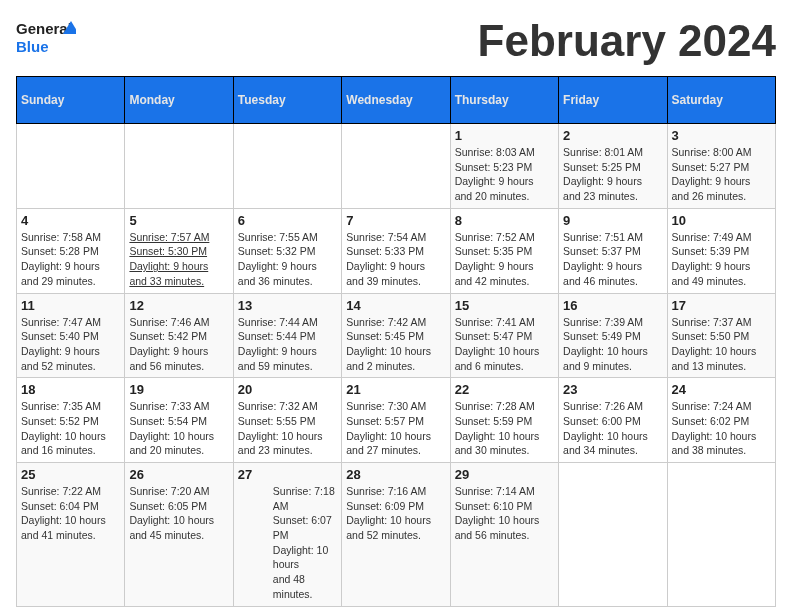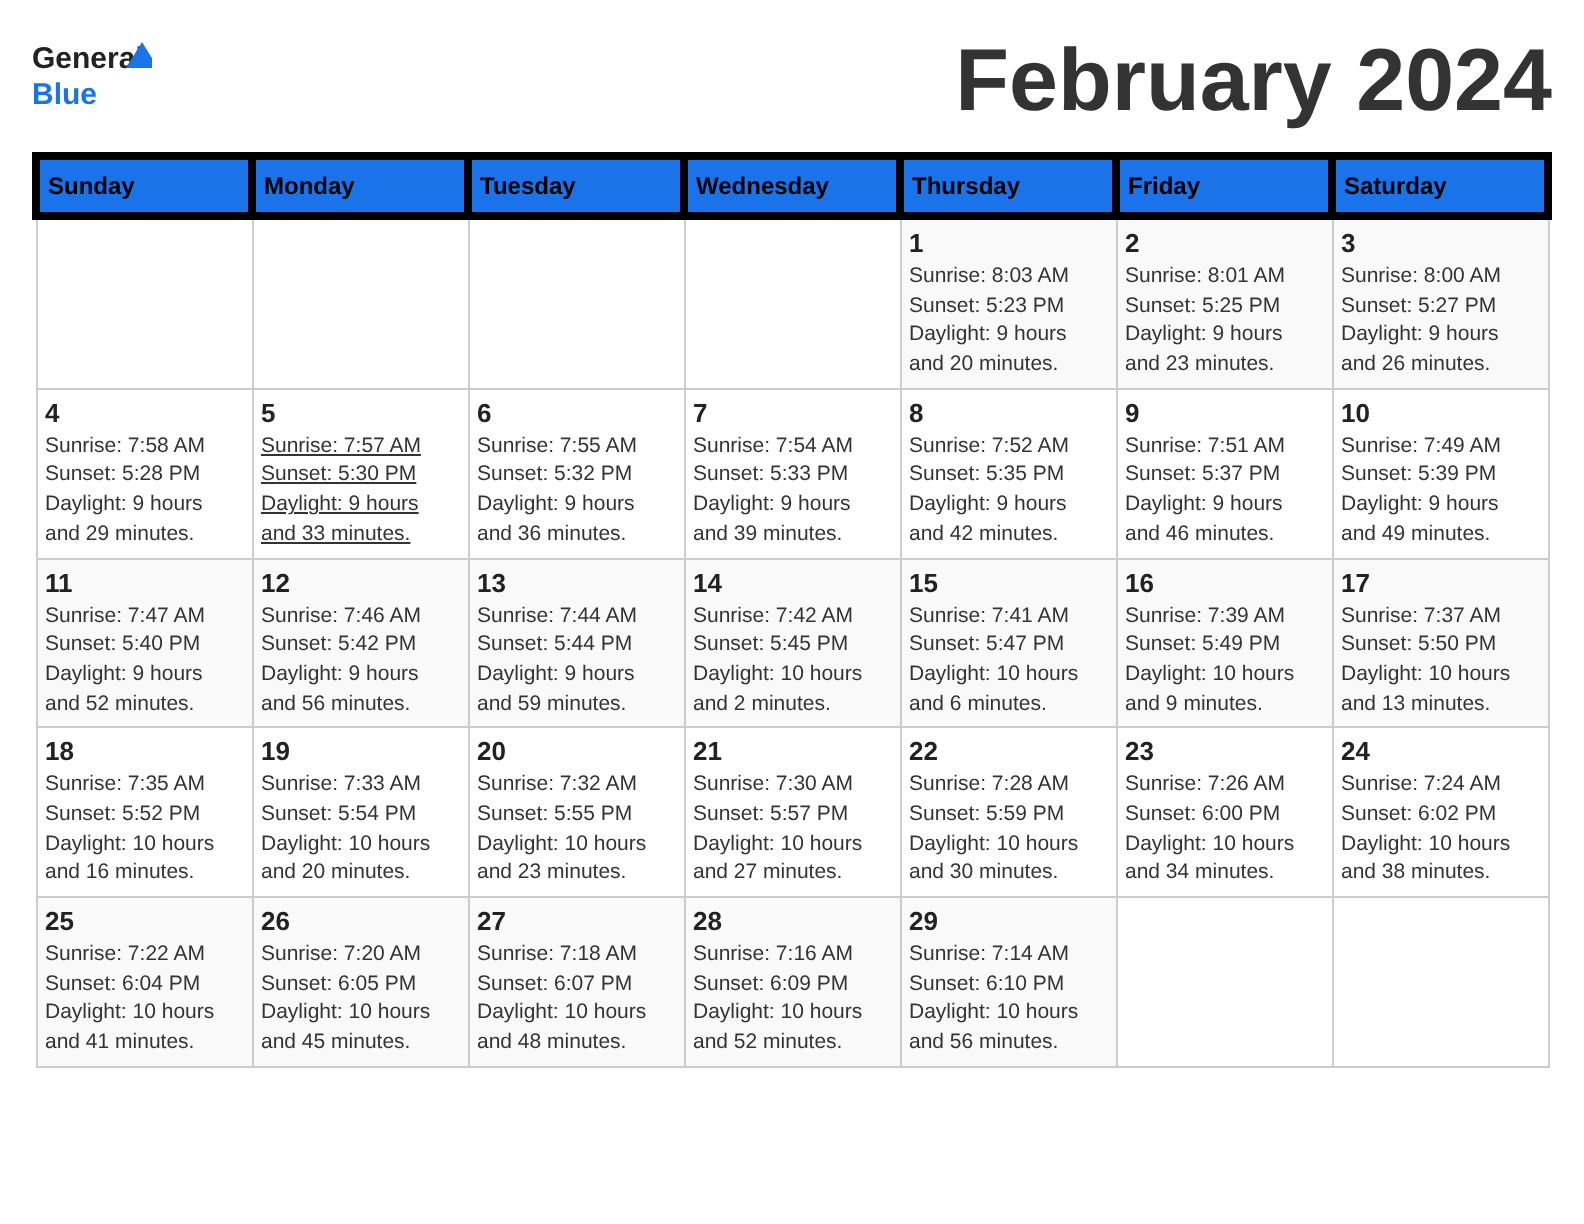--- a/index.html
+++ b/index.html
@@ -33,26 +33,26 @@
       font-size: 16px;
       color: #555;
     }
     table {
       width: 100%;
       border-collapse: collapse;
       font-size: 11px;
     }
     thead tr th {
       background-color: #1a73e8;
-      color: #000000;
-      padding: 6px 4px;
+      color: #e5e5e5;
+      padding: 16px 4px;
       text-align: left;
       font-size: 12px;
       font-weight: bold;
-      border: 4px solid #000000;
+      border: 1px solid #000000;
     }
     tbody tr td {
       border: 1px solid #ccc;
       vertical-align: top;
       padding: 4px;
       width: calc(100% / 7);
       min-height: 80px;
       background: #fff;
     }
     tbody tr:nth-child(odd) td {
@@ -293,21 +293,21 @@
         </td>
         <td>
           <span class="day-number">26</span>
           <div class="day-info" style="white-space: pre-line;">Sunrise: 7:20 AM
 Sunset: 6:05 PM
 Daylight: 10 hours
 and 45 minutes.</div>
         </td>
         <td>
           <span class="day-number">27</span>
-          <div class="day-info" style="white-space: pre-line;">Sunrise: 7:18 AM
+          <div class="day-info" style="white-space: pre-line; margin-left: 35px;">Sunrise: 7:18 AM
 Sunset: 6:07 PM
 Daylight: 10 hours
 and 48 minutes.</div>
         </td>
         <td>
           <span class="day-number">28</span>
           <div class="day-info" style="white-space: pre-line;">Sunrise: 7:16 AM
 Sunset: 6:09 PM
 Daylight: 10 hours
 and 52 minutes.</div>

